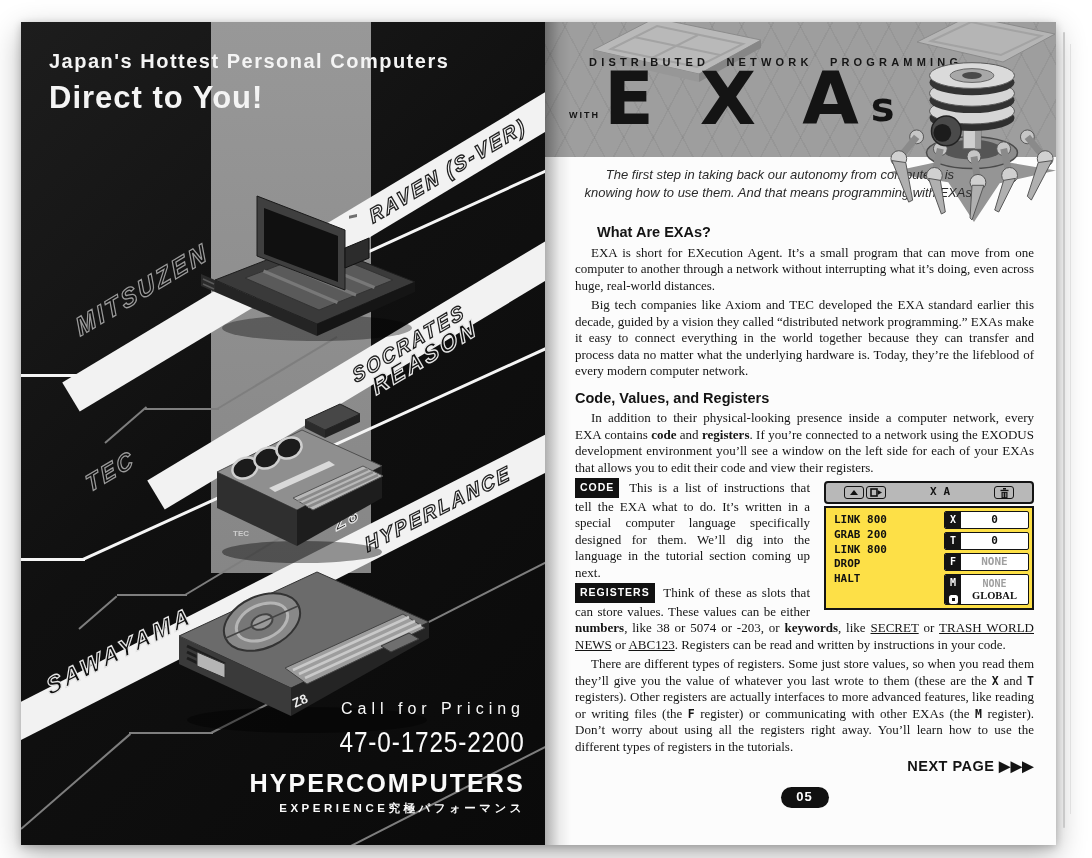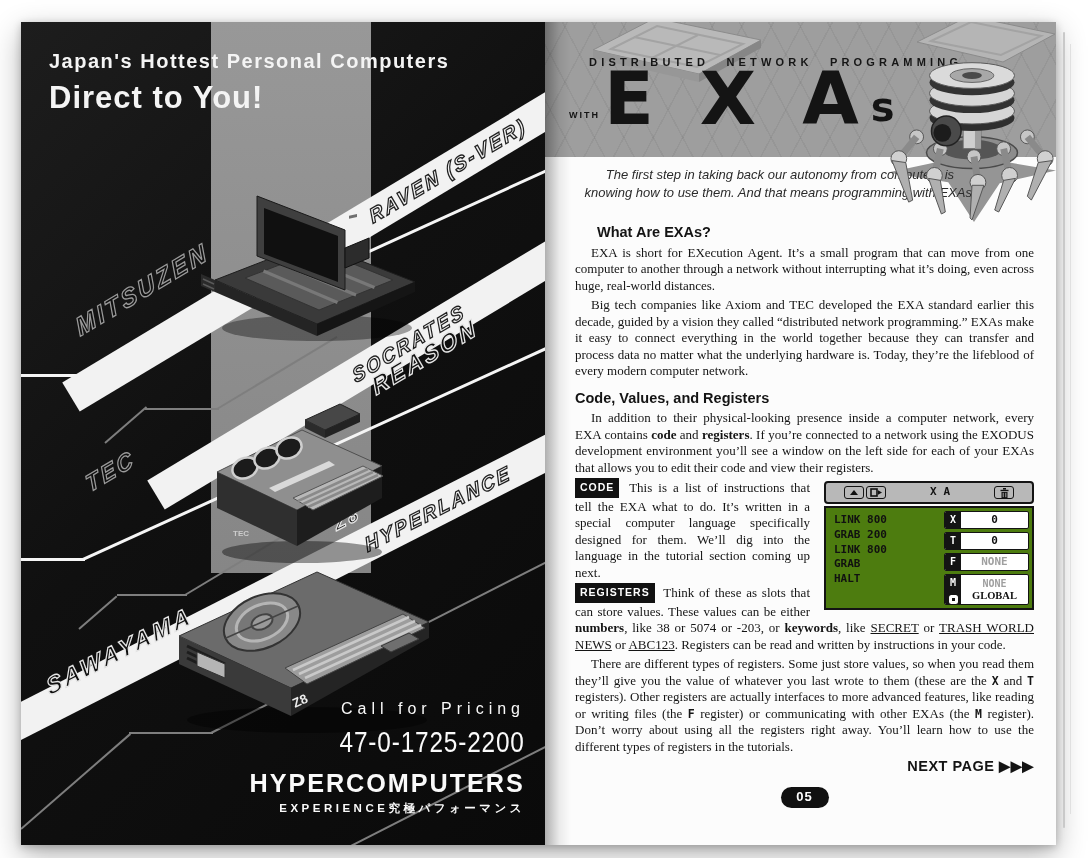--- a/index.html
+++ b/index.html
@@ -74,21 +74,21 @@
   
   .exa-window{float:right;width:210px;margin:2px 0 8px 14px;
               font-family:"DejaVu Sans Mono",monospace;}
   .exa-titlebar{display:flex;align-items:center;height:17px;background:#b8b8b8;
                 border:2px solid #141414;border-radius:4px;padding:1px 18px;gap:2px;}
   .tb-btn{width:20px;height:13px;border:1.5px solid #141414;border-radius:3px;background:#b8b8b8;
           display:flex;align-items:center;justify-content:center;box-sizing:border-box;}
   .tri-up{width:0;height:0;border-left:4px solid transparent;border-right:4px solid transparent;
           border-bottom:5px solid #111;}
   .exa-name{flex:1;text-align:center;font-size:11px;letter-spacing:7px;color:#111;font-weight:700;padding-left:7px;}
-  .exa-body{margin-top:2px;border:2px solid #141414;background:#4d7c0f;display:flex;height:100px;}
+  .exa-body{margin-top:2px;border:2px solid #141414;background:#fde047;display:flex;height:100px;}
   .code-pane{flex:1;padding:5px 2px 4px 8px;font-size:11px;line-height:14.8px;font-weight:700;color:#111;}
   .reg-col{width:88px;padding:3px 3px 3px 0;display:flex;flex-direction:column;gap:3px;box-sizing:border-box;}
   .reg-row{flex:1;display:flex;border:1.8px solid #141414;border-radius:2px;background:#fff;overflow:hidden;}
   .reg-row.tall{flex:1.8;}
   .reg-label{width:16px;background:#141414;color:#fff;font-size:10px;font-weight:700;
              display:flex;flex-direction:column;align-items:center;justify-content:center;gap:3px;}
   .reg-value{flex:1;display:flex;align-items:center;justify-content:center;font-size:11px;font-weight:700;color:#111;}
   .reg-value.muted{color:#9f9f9f;}
   .reg-stack{flex:1;display:flex;flex-direction:column;align-items:center;justify-content:center;line-height:12px;}
   .reg-stack .muted{color:#9f9f9f;font-size:10px;font-weight:700;}
@@ -308,21 +308,21 @@
               <line x1="3.2" y1="4.8" x2="3.2" y2="9.2" stroke="#b8b8b8" stroke-width="0.9"></line>
               <line x1="5.8" y1="4.8" x2="5.8" y2="9.2" stroke="#b8b8b8" stroke-width="0.9"></line>
             </svg>
           </span>
         </div>
         <div class="exa-body">
           <div class="code-pane">
               <div class="code-line">LINK 800</div>
               <div class="code-line">GRAB 200</div>
               <div class="code-line">LINK 800</div>
-              <div class="code-line">GRAB</div>
+              <div class="code-line">DROP</div>
               <div class="code-line">HALT</div>
             </div>
           <div class="reg-col">
             <div class="reg-row">
               <span class="reg-label">X</span>
               <span class="reg-value">0</span>
             </div>
             <div class="reg-row">
               <span class="reg-label">T</span>
               <span class="reg-value">0</span>

